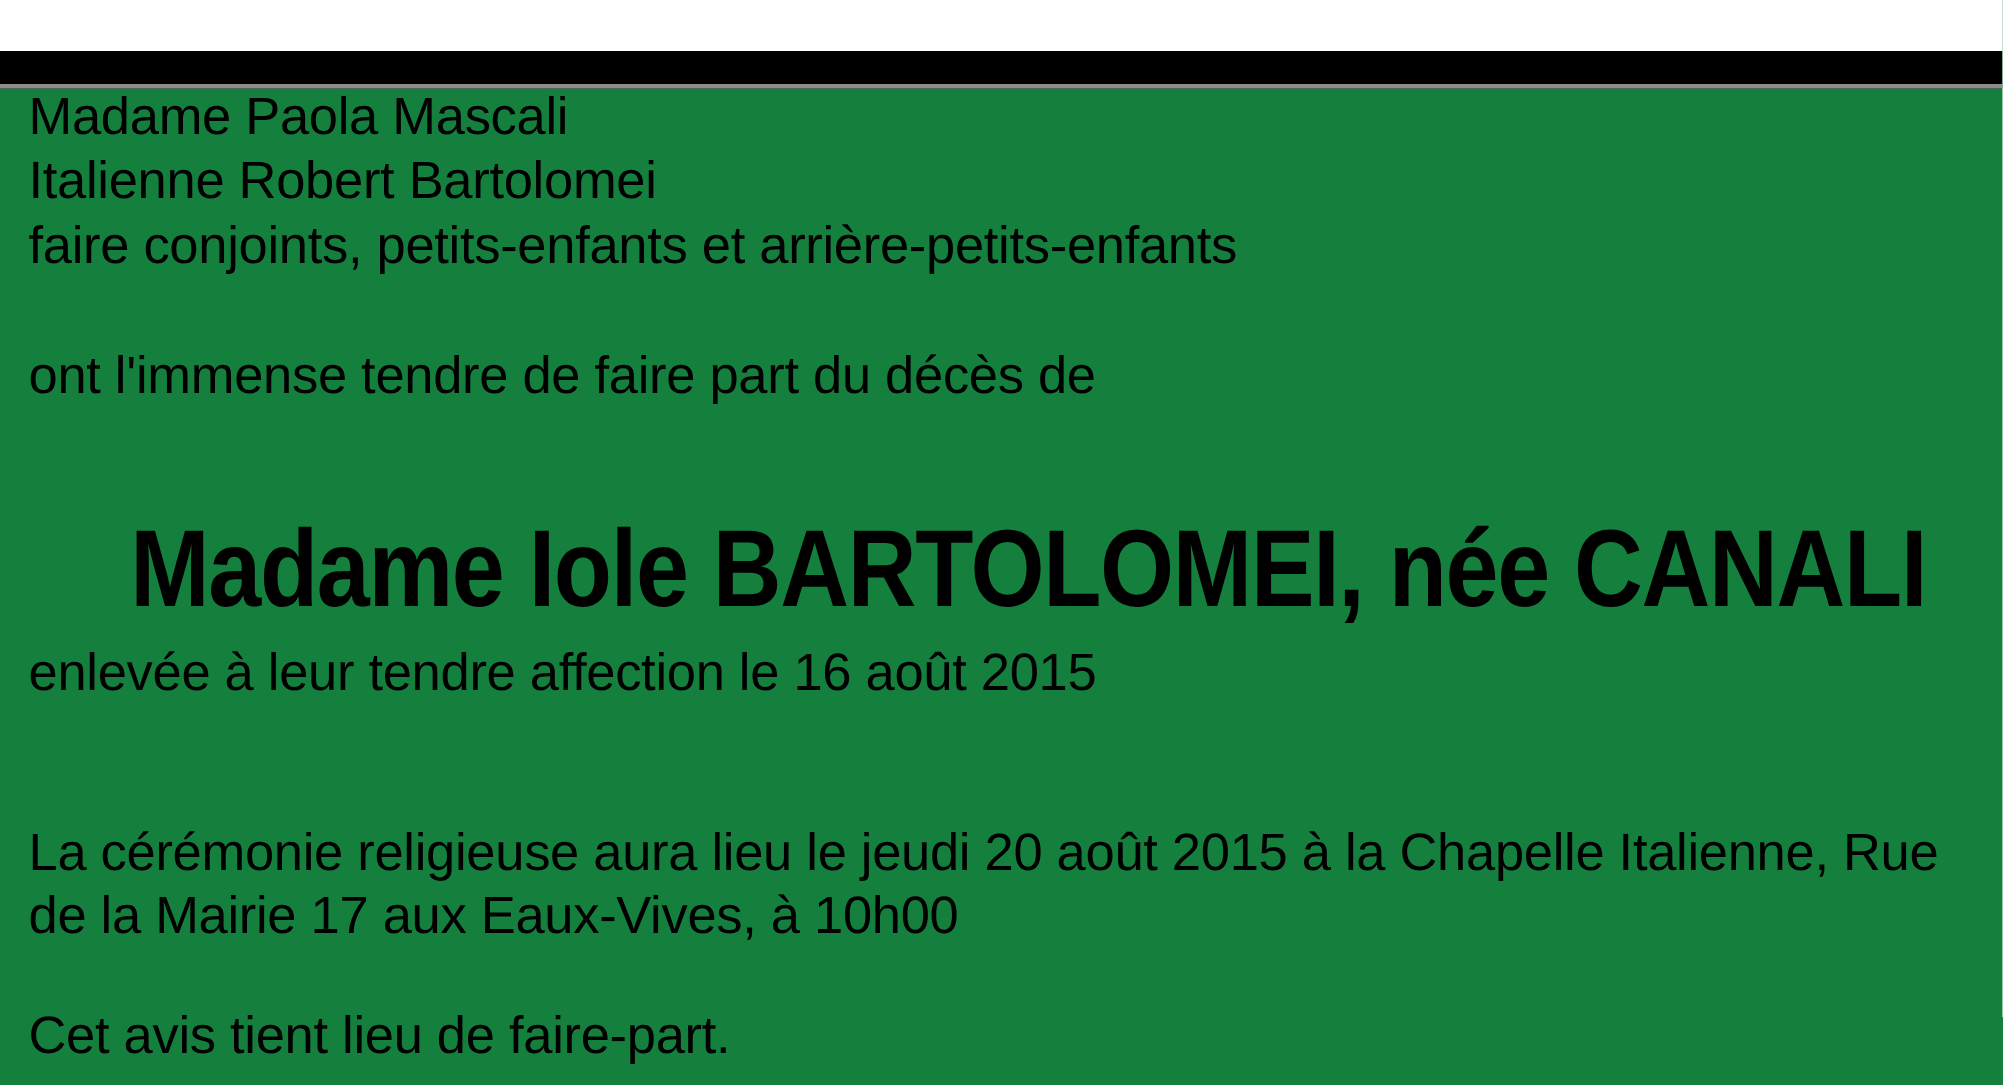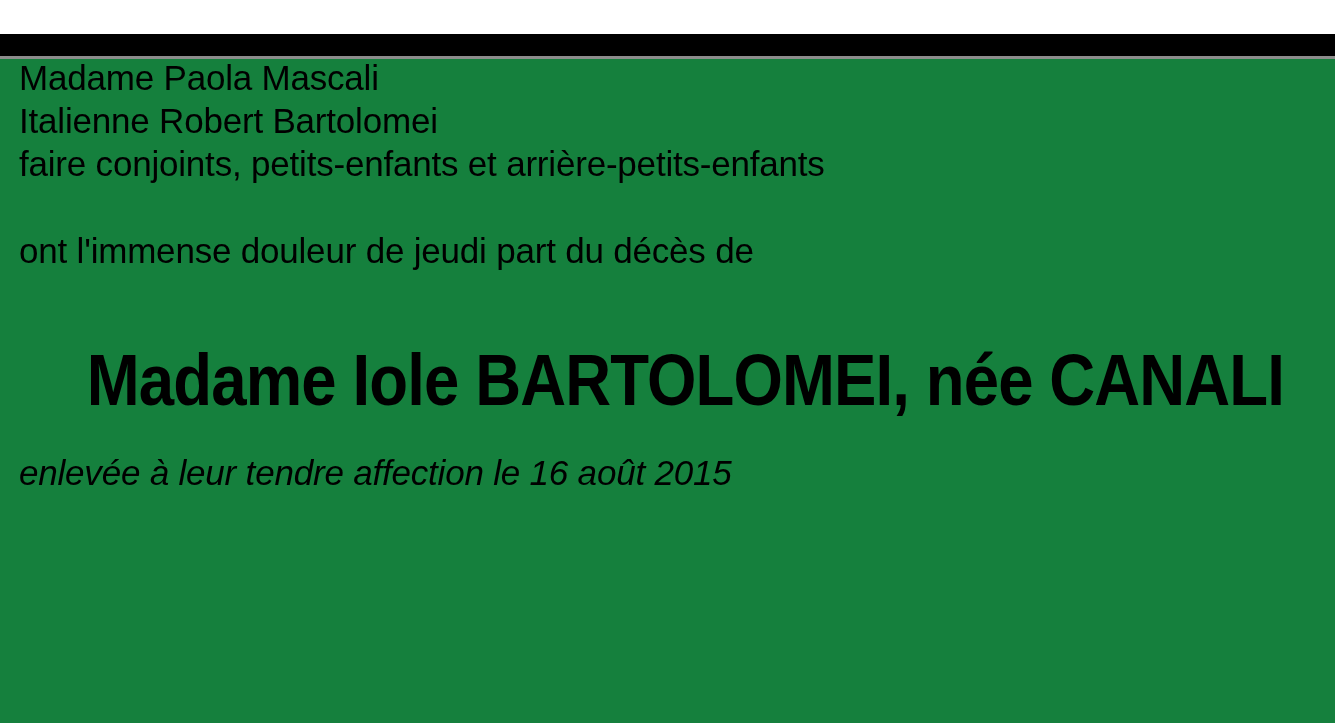--- a/index.html
+++ b/index.html
@@ -53,40 +53,45 @@
     width: 100%;
     text-align: center;
     font-size: 73px;
     line-height: 80px;
     font-weight: bold;
     white-space: nowrap;
     transform: scaleX(0.87);
     transform-origin: 50% 0;
     letter-spacing: -1px;
   }
-  .death-line { top: 418px; font-style: italic; }
+  .death-line { top: 394px; }
   .ceremony-block { top: 514px; }
   .closing-line { top: 636px; }
 </style>
 </head>
 <body>
 
 <div class="page">
 
   <div class="bar-top"></div>
 
   <div class="txt family-block">
     <div>Madame Paola Mascali</div>
     <div>Italienne Robert Bartolomei</div>
     <div>faire conjoints, petits-enfants et arrière-petits-enfants</div>
   </div>
 
-  <div class="txt announcement">ont l'immense douleur de jeudi part du décès de</div>
+  <div class="txt announcement">ont l'immense tendre de faire part du décès de</div>
 
   <div class="deceased-name">Madame Iole BARTOLOMEI, née CANALI</div>
 
   <div class="txt death-line">enlevée à leur tendre affection le 16 août 2015</div>
 
+  <div class="txt ceremony-block">
+    <div>La cérémonie religieuse aura lieu le jeudi 20 août 2015 à la Chapelle Italienne, Rue</div>
+    <div>de la Mairie 17 aux Eaux-Vives, à 10h00</div>
+  </div>
 
+  <div class="txt closing-line">Cet avis tient lieu de faire-part.</div>
 
   <div class="bar-bottom"></div>
 
 </div>
 
 </body></html>

